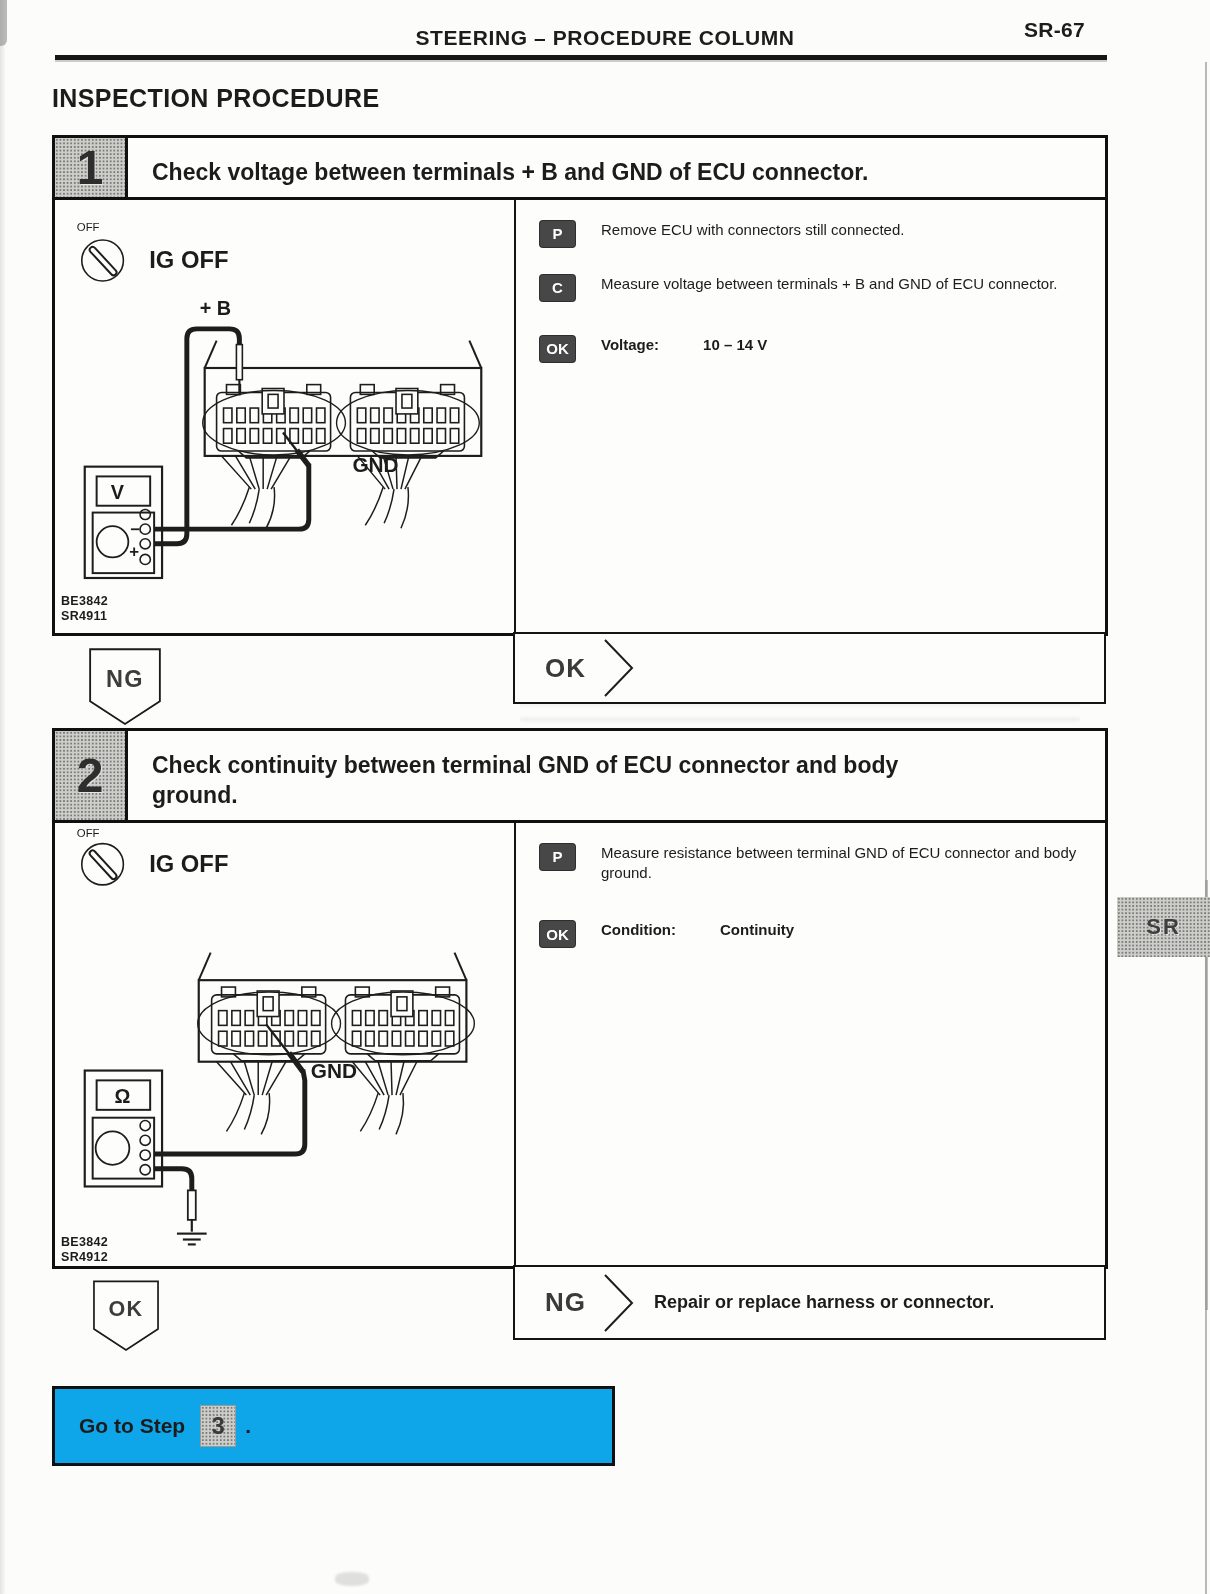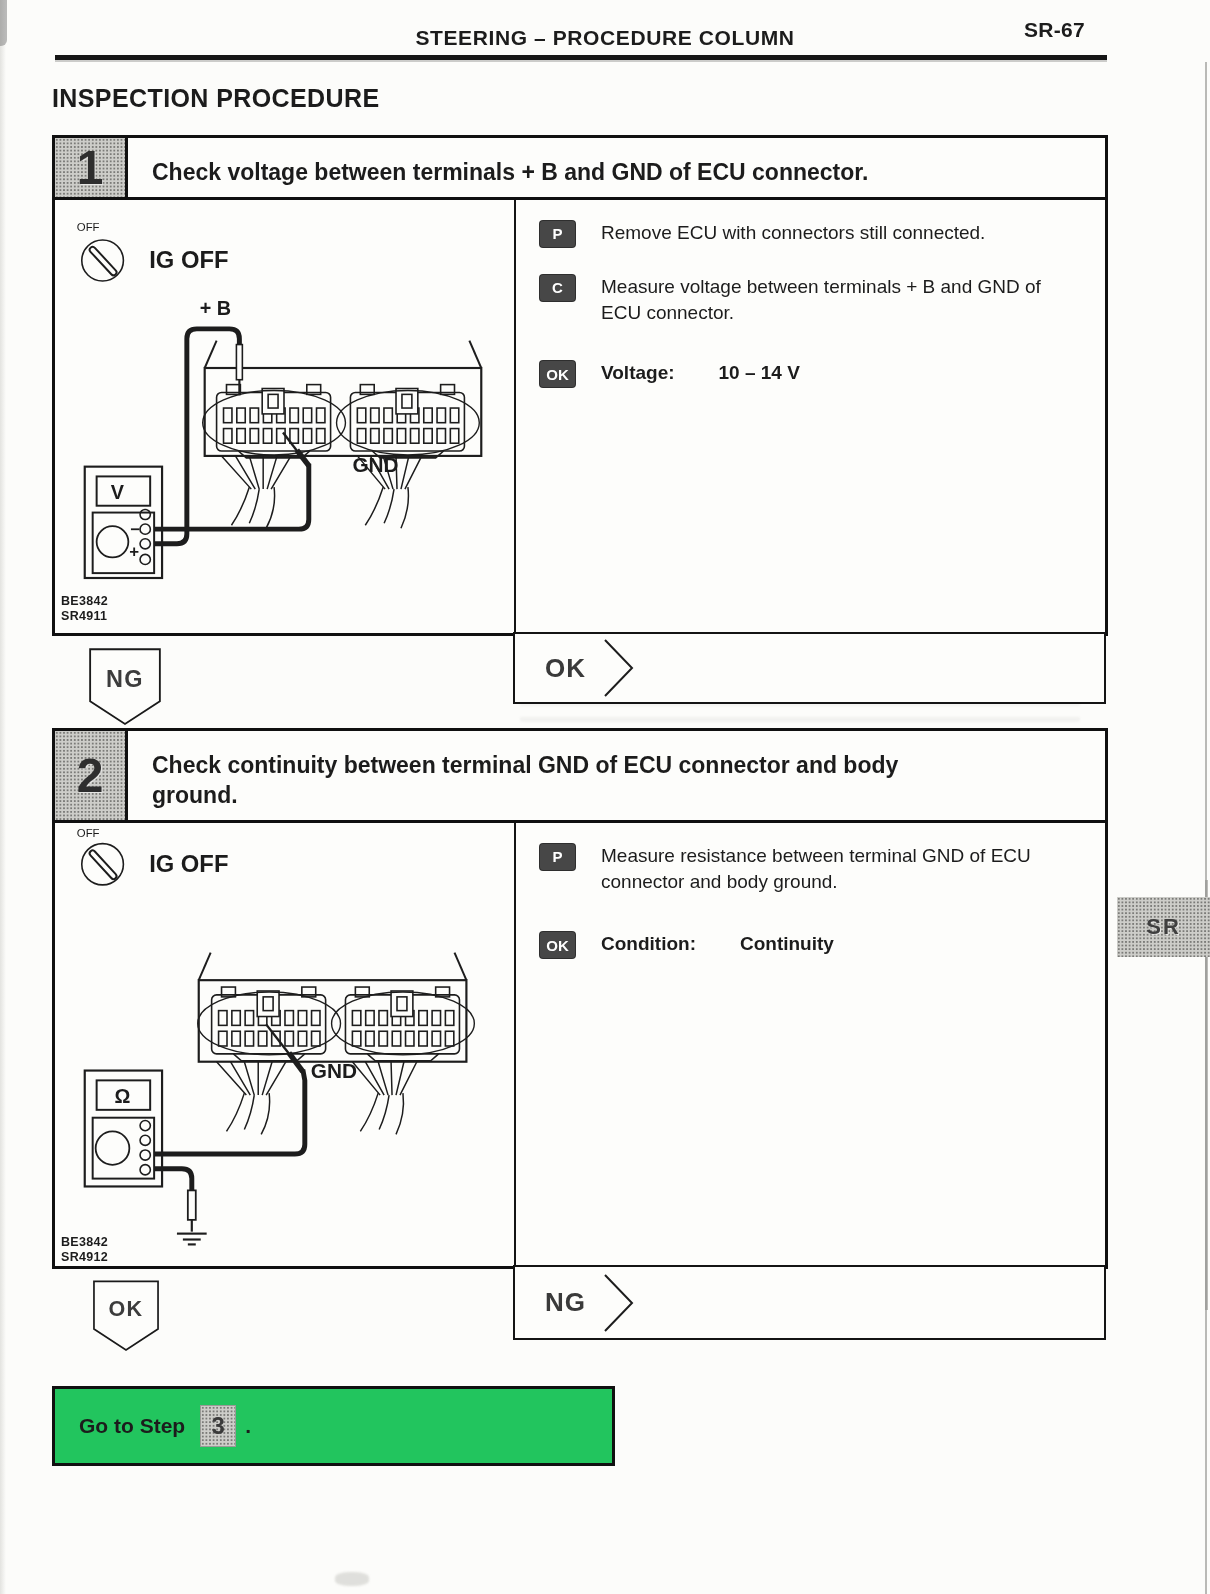--- a/index.html
+++ b/index.html
@@ -45,33 +45,33 @@
   .right-cell{flex:1;position:relative;padding:20px 20px 0 24px;}
   .fig-codes{position:absolute;left:6px;font-size:12.5px;font-weight:bold;line-height:1.2;letter-spacing:.3px;}
   
   .inst{display:flex;align-items:flex-start;margin-bottom:27px;}
   .mini-badge{
     flex:0 0 auto;min-width:27px;height:26px;padding:0 4px;margin-top:1px;
     background:#474747;color:#fff;font-size:15px;font-weight:bold;
     display:flex;align-items:center;justify-content:center;border-radius:3px;
     box-shadow:0 0 0 1px #2e2e2e;
   }
-  .inst-text{margin-left:26px;font-size:19px;line-height:1.38;max-width:495px;}
+  .inst-text{margin-left:26px;font-size:15px;line-height:1.38;max-width:495px;}
   .inst-text.strong{font-weight:bold;}
   .inst-value{margin-left:44px;font-weight:bold;}
   
   .callout{border:2.5px solid #141414;background:#fdfdfb;display:flex;align-items:center;}
   .callout-label{font-size:26px;font-weight:bold;color:#3a3a3a;margin-left:30px;letter-spacing:1px;}
   .callout-chevron{margin-left:16px;flex:0 0 auto;}
   .callout-text{margin-left:18px;font-size:18px;font-weight:bold;line-height:1.45;max-width:440px;}
   
   .pennant text{font-size:33px;font-weight:bold;fill:#3c3c3c;letter-spacing:2px;}
   .pennant polygon{fill:#fdfdfb;stroke:#1a1a1a;stroke-width:2.6;}
   
-  .goto-box{border:3px solid #101010;background:#22c55e;display:flex;align-items:center;padding-left:24px;}
+  .goto-box{border:3px solid #101010;background:#0ea5e9;display:flex;align-items:center;padding-left:24px;}
   .goto-text{font-size:21px;font-weight:bold;}
   .step-chip{
     display:inline-flex;align-items:center;justify-content:center;
     width:34px;height:40px;margin:0 10px 0 16px;
     font-size:24px;font-weight:bold;color:#3a3a3a;
     box-shadow:0 0 0 1px #9a9a97;
   }
   
   .sr-tab{
     display:flex;align-items:center;justify-content:center;
@@ -378,20 +378,21 @@
 <svg class="abs pennant" style="left:92px;top:1276px;" width="68" height="80" viewBox="0 0 104 112">
   <polygon points="3,3 101,3 101,76 52,108 3,76"></polygon>
   <text x="52" y="56" text-anchor="middle">OK</text>
 </svg>
 
 <div class="abs callout" style="left:513px;top:1265px;width:589px;height:71px;">
   <div class="callout-label">NG</div>
   <svg class="callout-chevron" width="34" height="60" viewBox="0 0 34 60">
     <polyline points="3,2 30,30 3,58" fill="none" stroke="#1d1d1d" stroke-width="2"></polyline>
   </svg>
+  <div class="callout-text">Repair or replace harness or connector.</div>
 </div>
 
 <div class="abs goto-box" style="left:52px;top:1386px;width:533px;height:74px;">
   <span class="goto-text">Go to Step</span>
   <span class="step-chip halftone">3</span>
   <span class="goto-text">.</span>
 </div>
 
 <div class="abs sr-tab halftone" style="left:1117px;top:897px;width:93px;height:60px;">SR</div>
 

